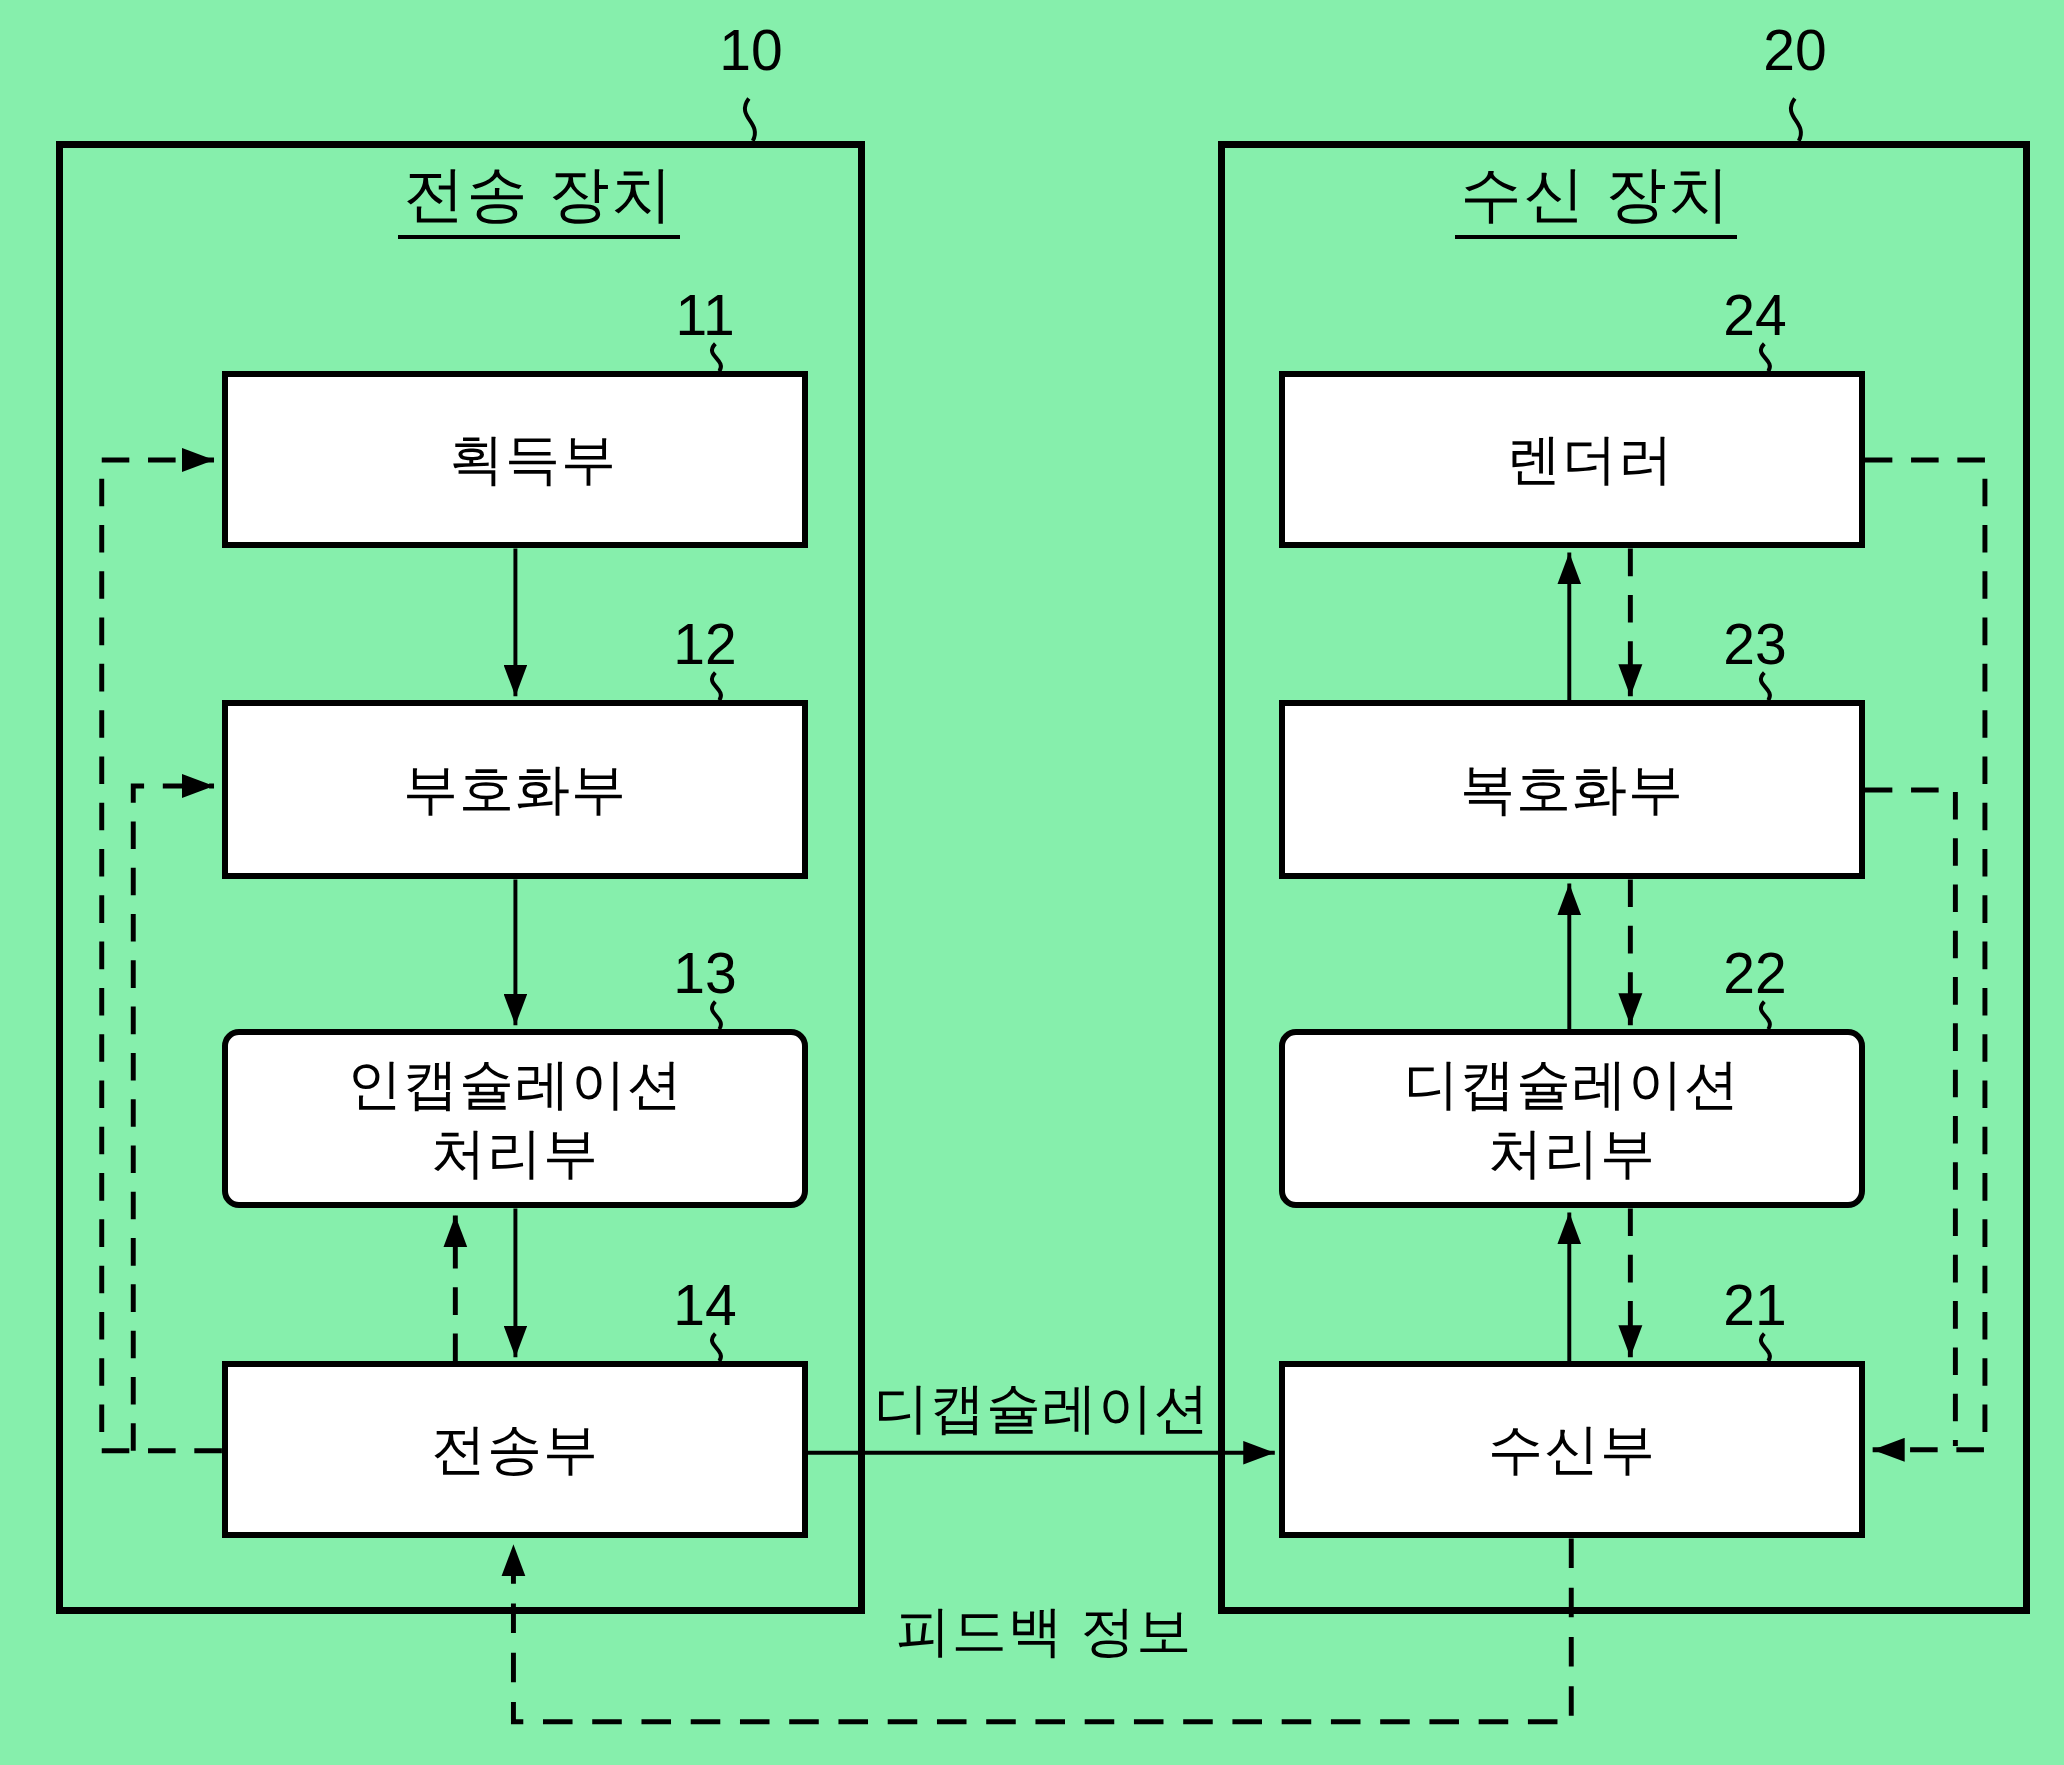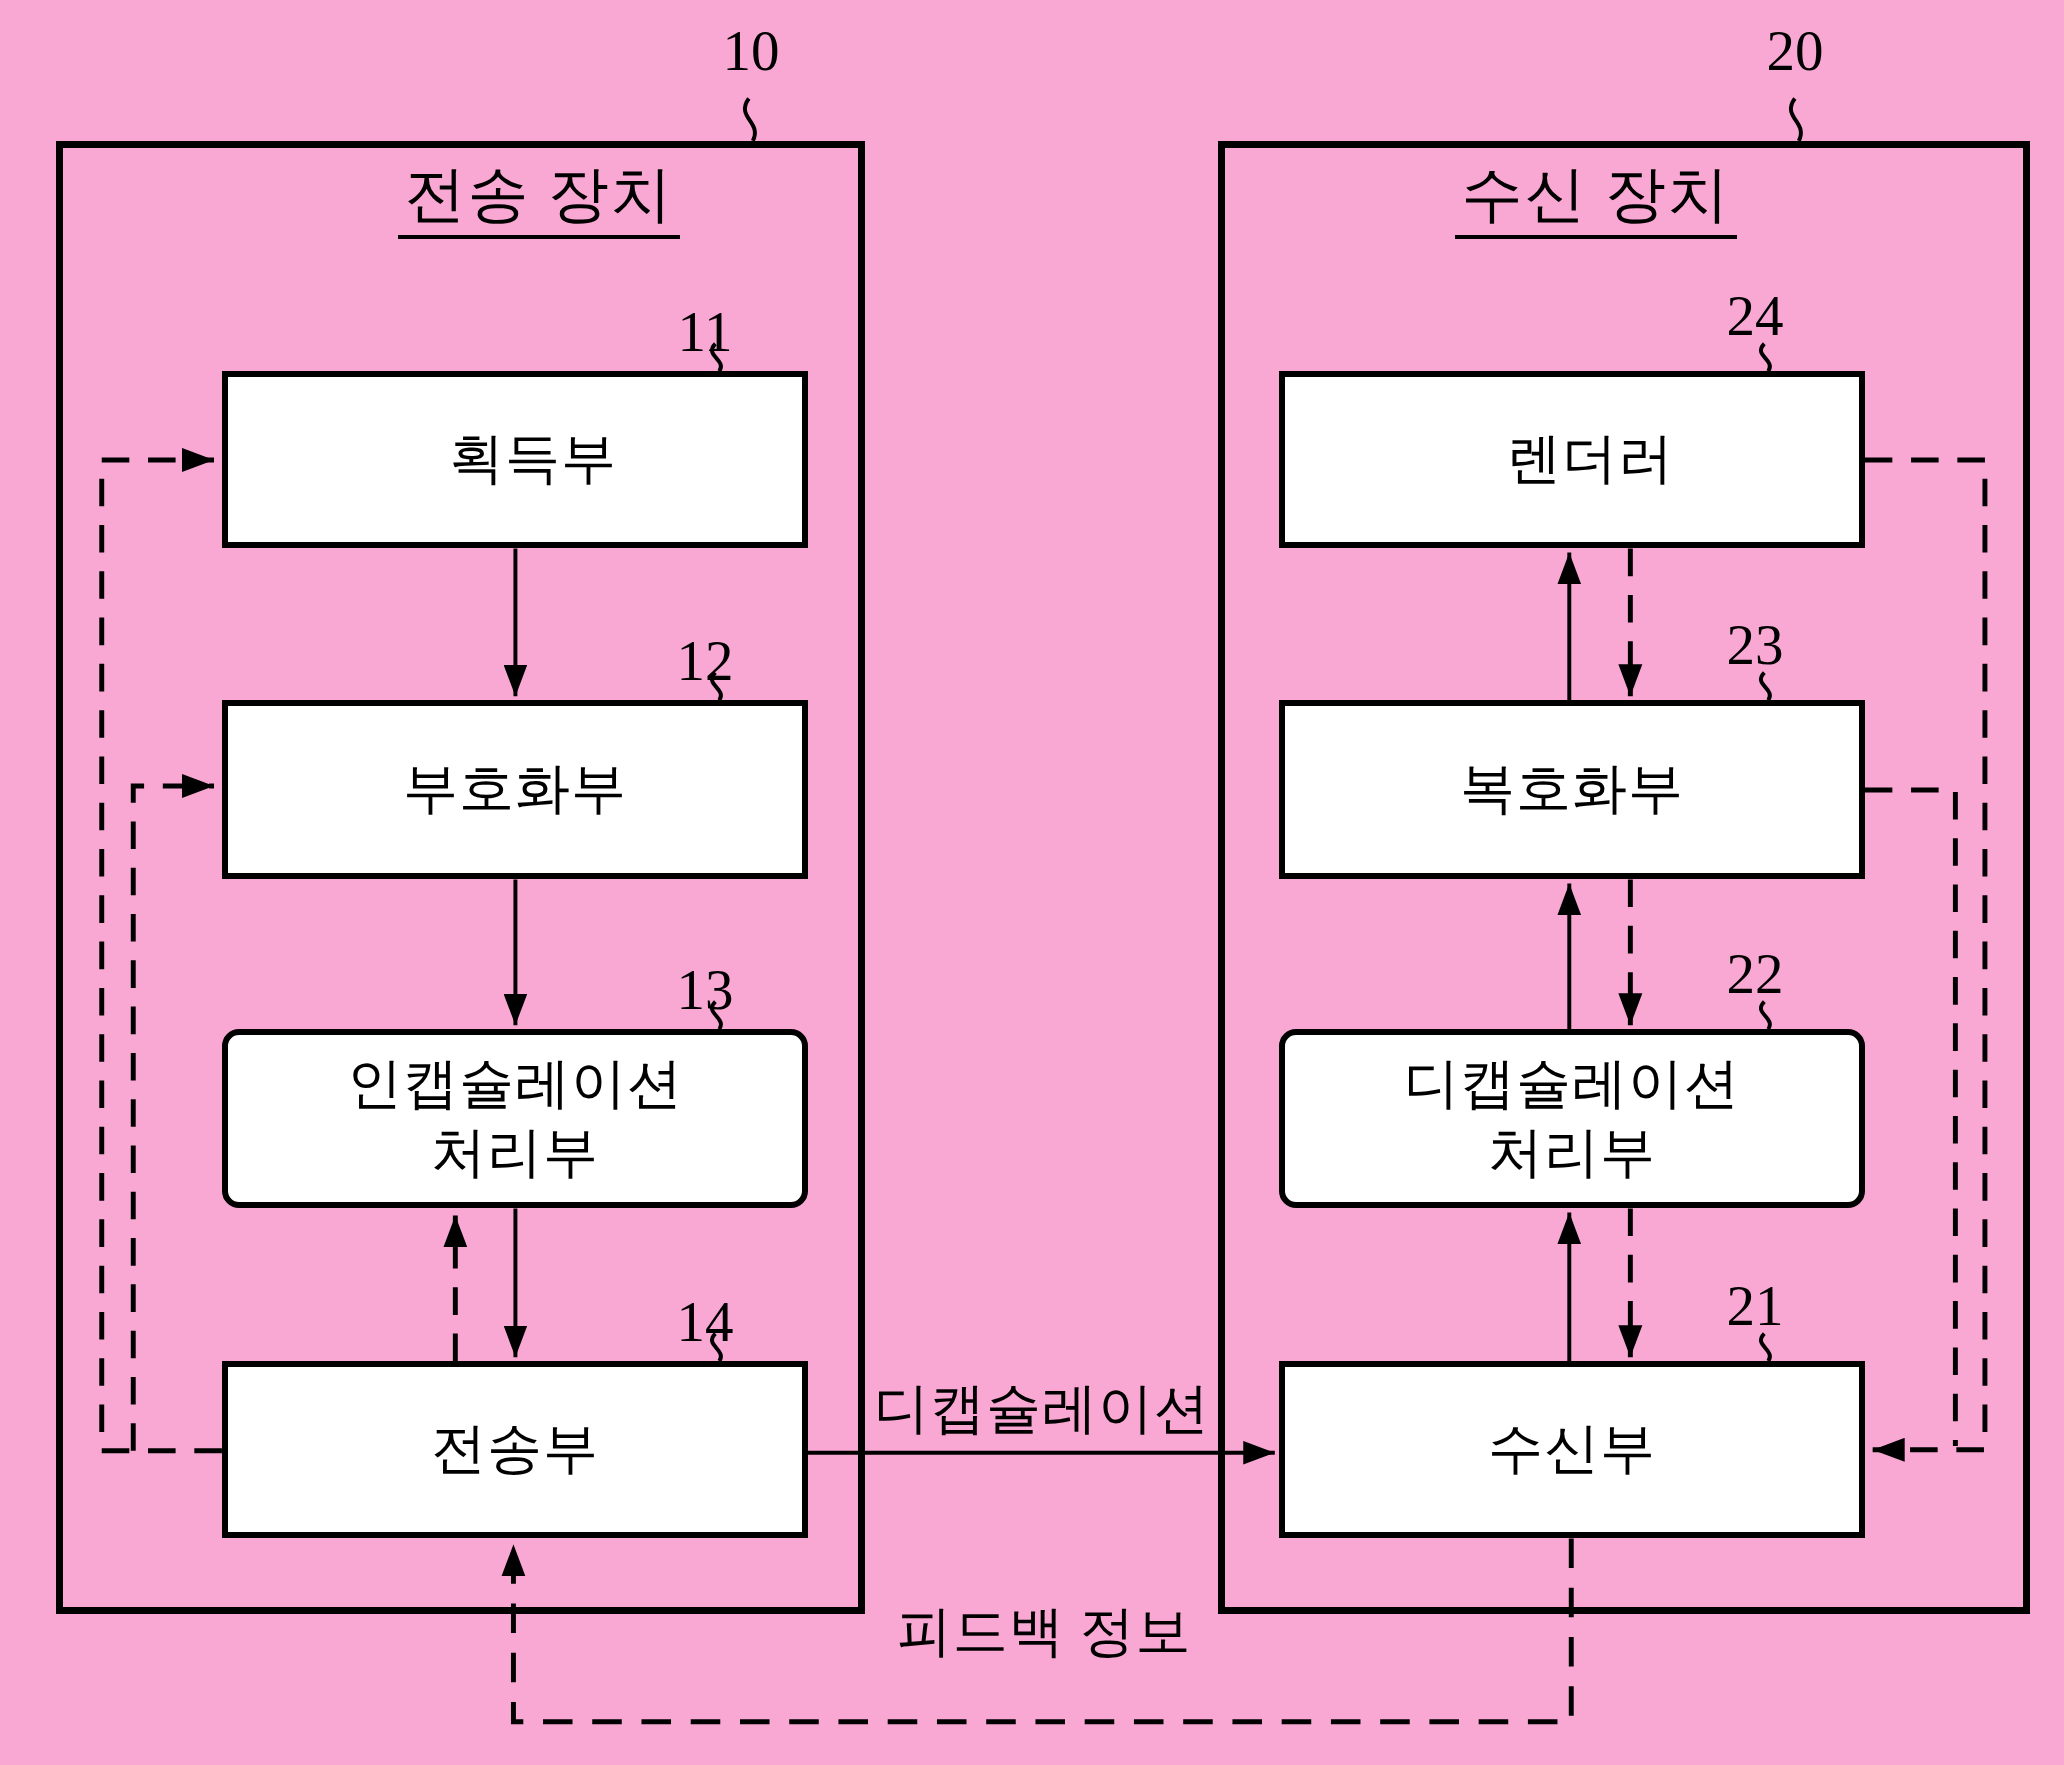--- a/index.html
+++ b/index.html
@@ -1,18 +1,18 @@
 <!DOCTYPE html>
 <html><head>
 <meta charset="utf-8">
 <style>
   html,body{margin:0;padding:0;background:#ffffff;}
   #stage{
-    position:relative;width:2065px;height:1765px;background:#f9a8d4;
-    font-family:Liberation Serif, serif;color:#000;
+    position:relative;width:2065px;height:1765px;background:#86efac;
+    font-family:Liberation Sans, sans-serif;color:#000;
     overflow:hidden;
   }
   #wires{position:absolute;left:0;top:0;width:2065px;height:1765px;pointer-events:none;}
   .outer-frame{position:absolute;border:7.9px solid #000;box-sizing:border-box;background:transparent;}
   #outer-tx{left:56px;top:141px;width:809px;height:1473px;}
   #outer-rx{left:1218px;top:141px;width:812px;height:1473px;}
   .device-title{
     position:absolute;width:586px;text-align:center;font-size:61px;line-height:1;
     letter-spacing:2px;
   }
@@ -26,21 +26,21 @@
   }
   .col-tx{left:222px;}
   .col-rx{left:1279px;}
   .row1{top:371px;height:177px;padding-left:36px;}
   .row2{top:700px;height:179px;}
   .row3{top:1029px;height:179px;border-radius:17px;}
   .row4{top:1361px;height:177px;}
   .ref-num{
     position:absolute;width:148px;text-align:center;font-size:57px;line-height:1;
   }
-  .ref-tx{left:631px;margin-top:16px;}
+  .ref-tx{left:631px;}
   .ref-rx{left:1681px;}
   .ref-row1{top:287px;}
   .ref-row2{top:616px;}
   .ref-row3{top:945px;}
   .ref-row4{top:1277px;}
   .ref-top{top:21.7px;}
   #ref-10{left:677px;width:148px;}
   #ref-20{left:1721px;width:148px;}
   .edge-label{
     position:absolute;text-align:center;font-size:55px;line-height:1;letter-spacing:1px;

